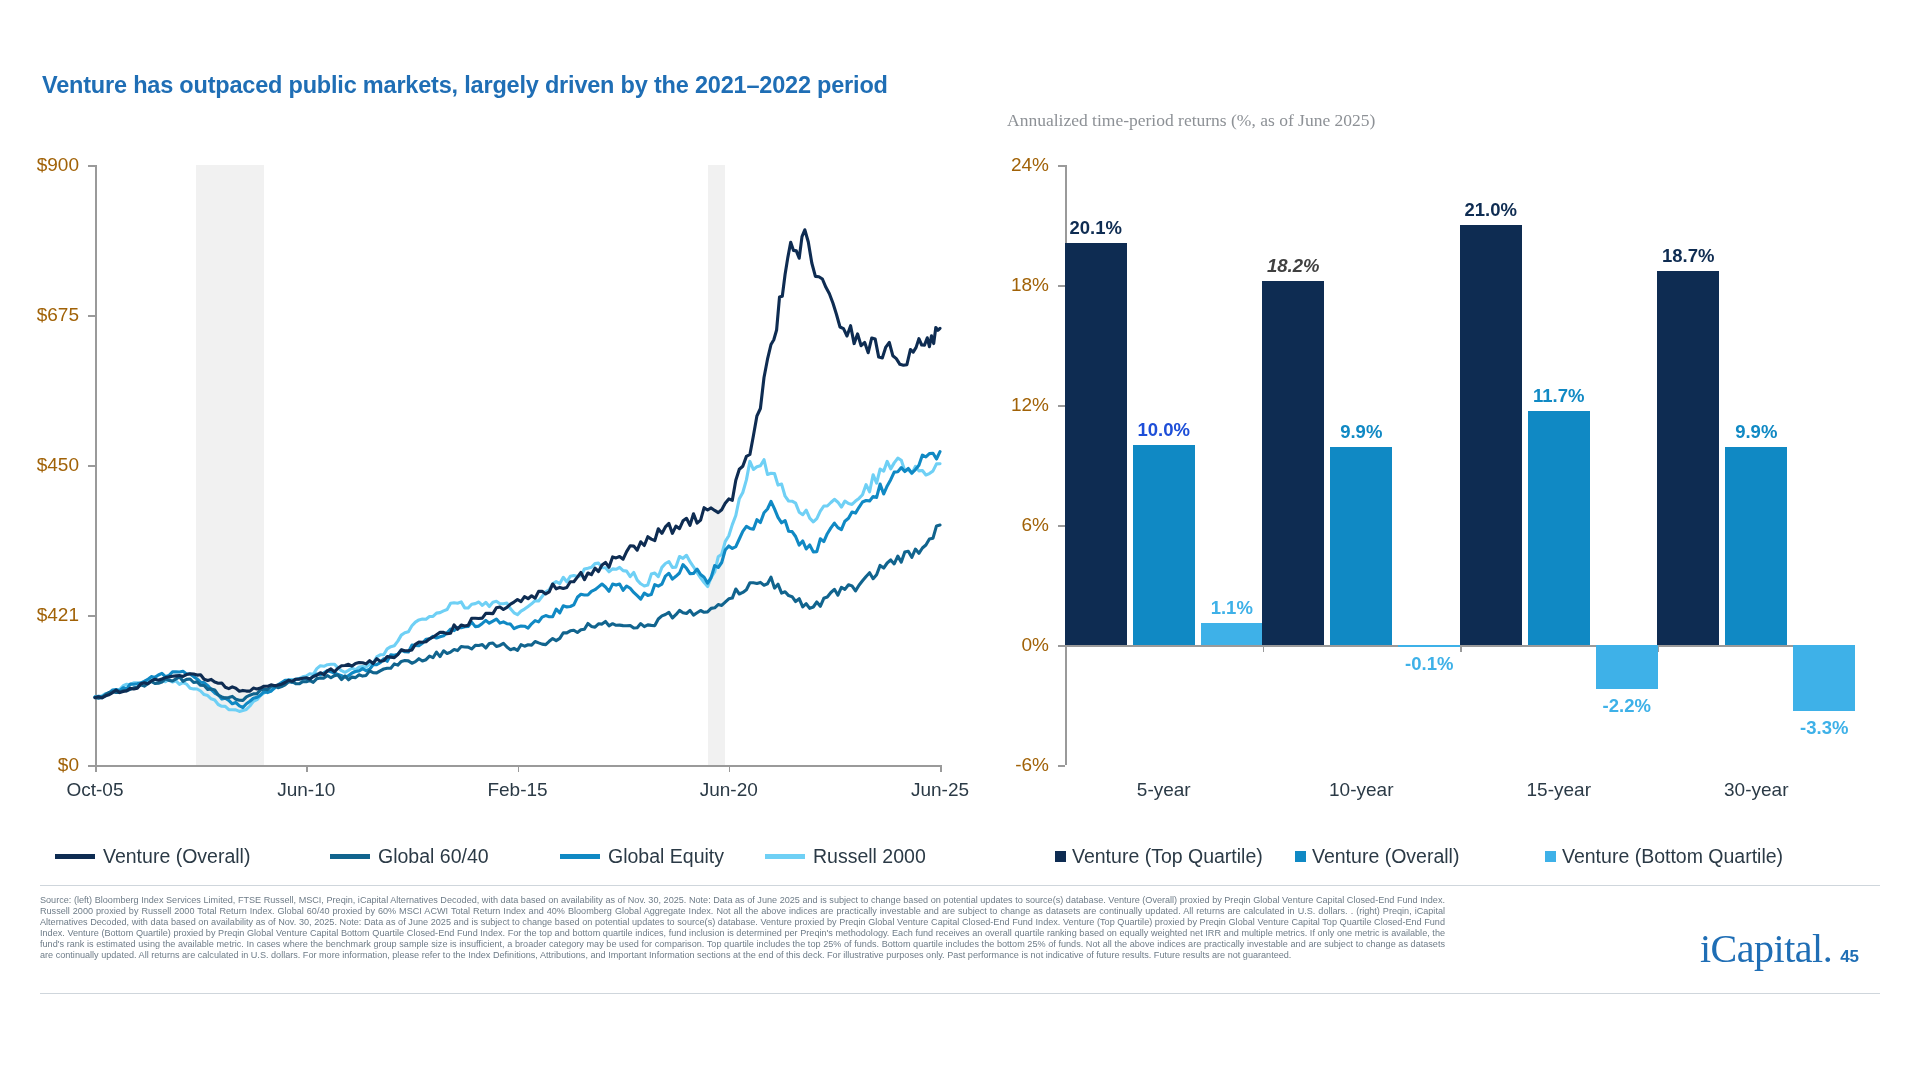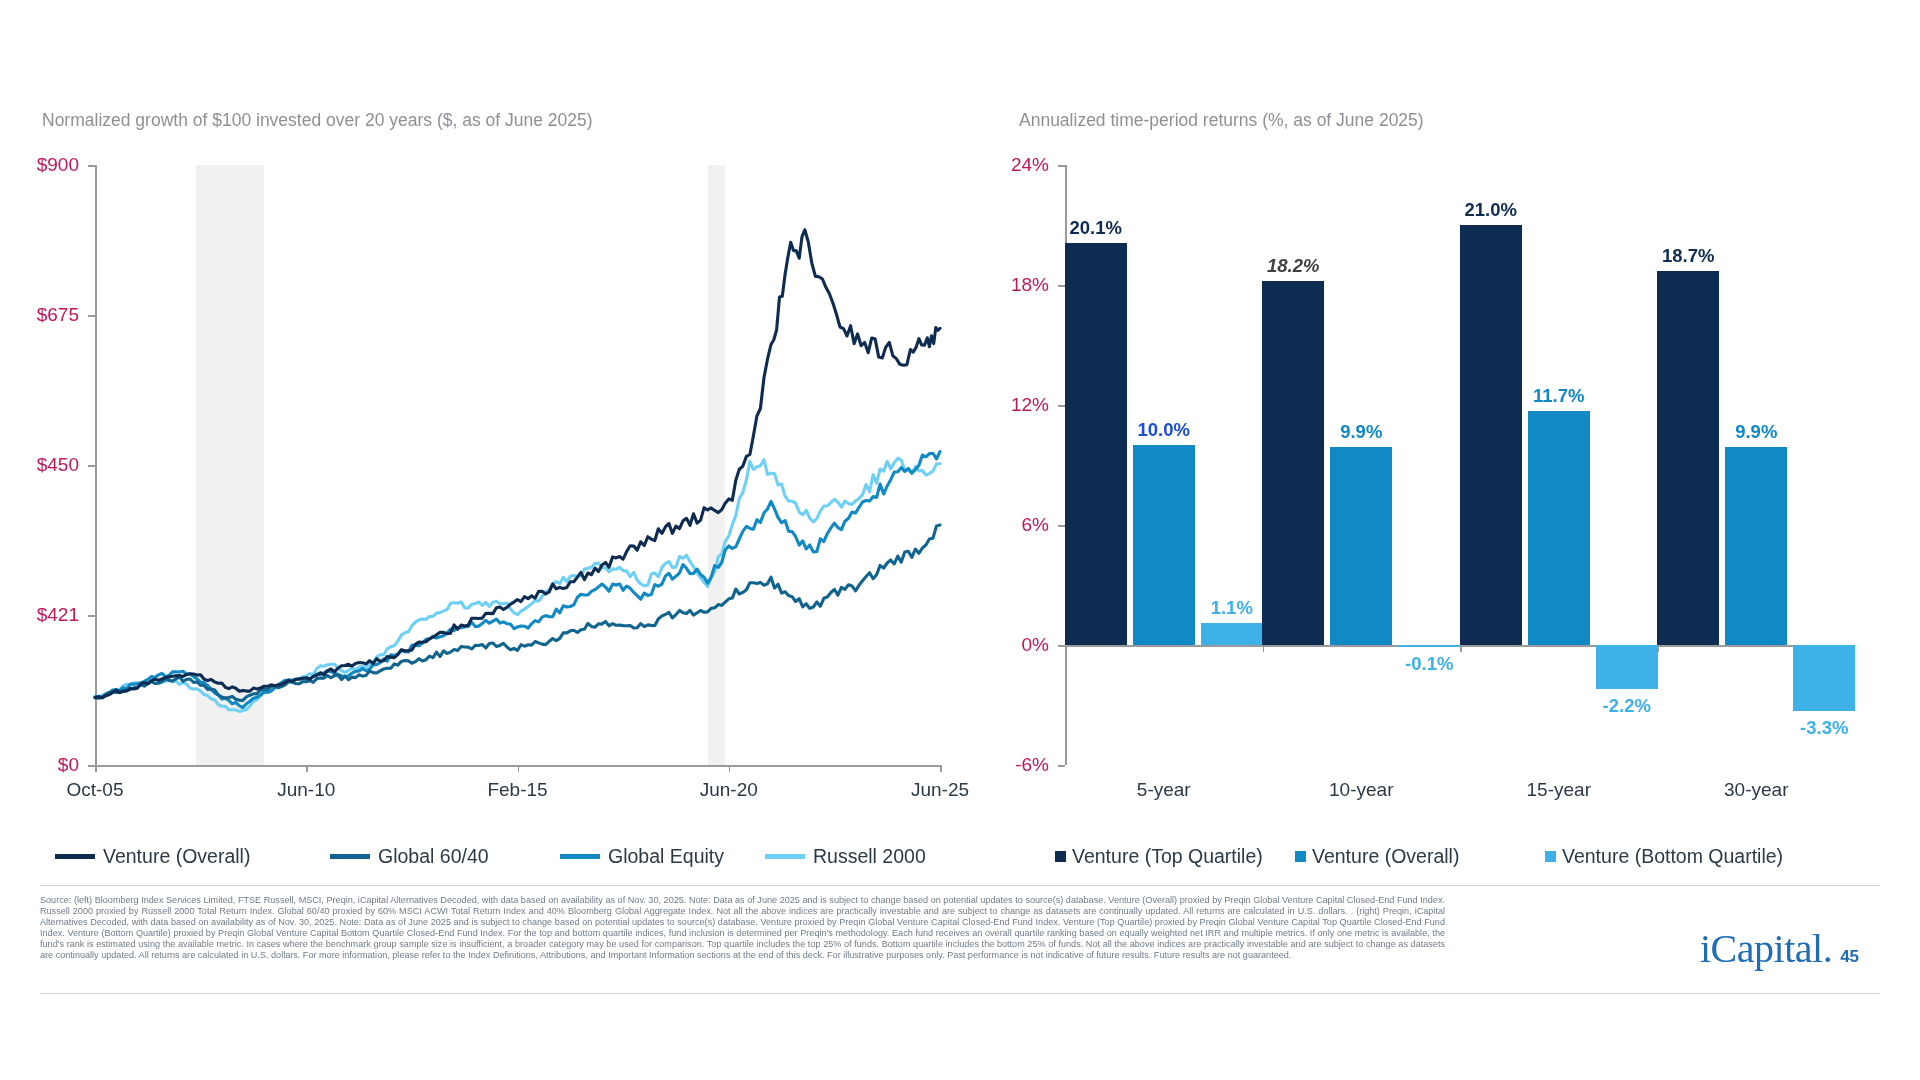--- a/index.html
+++ b/index.html
@@ -20,28 +20,28 @@
     position: absolute; left: 42px; top: 72px;
     font-size: 23.5px; font-weight: bold; color: #1f6eb5;
     letter-spacing: -0.2px; white-space: nowrap;
   }
   .chart-sub {
     position: absolute; left: 42px; top: 110px;
     font-size: 17.5px; color: #8d9196; font-weight: 400;
     white-space: nowrap;
   }
   #panel-right .chart-title { left: 22px; }
-  #panel-right .chart-sub   { left: 34px; }
+  #panel-right .chart-sub   { left: 22px; font-family: Liberation Serif, serif; }
 
   
   .plot { position: absolute; }
   .axis-line { position: absolute; background: #9a9a9a; }
   .tick { position: absolute; background: #9a9a9a; width: 7px; height: 1.5px; }
   .ytick-label {
-    position: absolute; font-size: 19px; color: #be185d;
+    position: absolute; font-size: 19px; color: #a16207;
     text-align: right; white-space: nowrap; transform: translateY(-50%);
   }
   .xtick-label {
     position: absolute; font-size: 19px; color: #2b3a46;
     white-space: nowrap; transform: translateX(-50%);
   }
   .band { position: absolute; background: #f1f1f1; }
 
   
   .legend-line {
@@ -88,21 +88,21 @@
   #brand .pagenum {
     font-size: 17px; font-weight: bold; color: #1f6eb5; margin-left: 8px;
   }
 </style>
 </head>
 <body>
 
 <div class="slide">
 
   <div class="panel" id="panel-left">
-    <div class="chart-sub">Normalized growth of $100 invested over 20 years ($, as of June 2025)</div>
+    <div class="chart-title">Venture has outpaced public markets, largely driven by the 2021–2022 period</div>
 
     <div class="plot" id="plot-left" style="left:95px; top:165px; width:845px; height:600px;">
 
     <div class="band" style="left: 101.4px; width: 67.6px; top: 0px; height: 600px;"></div>
         <div class="band" style="left: 612.625px; width: 16.9px; top: 0px; height: 600px;"></div>
         <div class="axis-line" style="left: 0px; top: 0px; width: 1.5px; height: 600px;"></div>
         <div class="axis-line" style="left: 0px; top: 600px; width: 845px; height: 1.5px;"></div>
         <div class="tick" style="left: -7px; top: 0px;"></div>
         <div class="ytick-label" style="right: 861px; top: 0px;">$900</div>
         <div class="tick" style="left: -7px; top: 150px;"></div>

